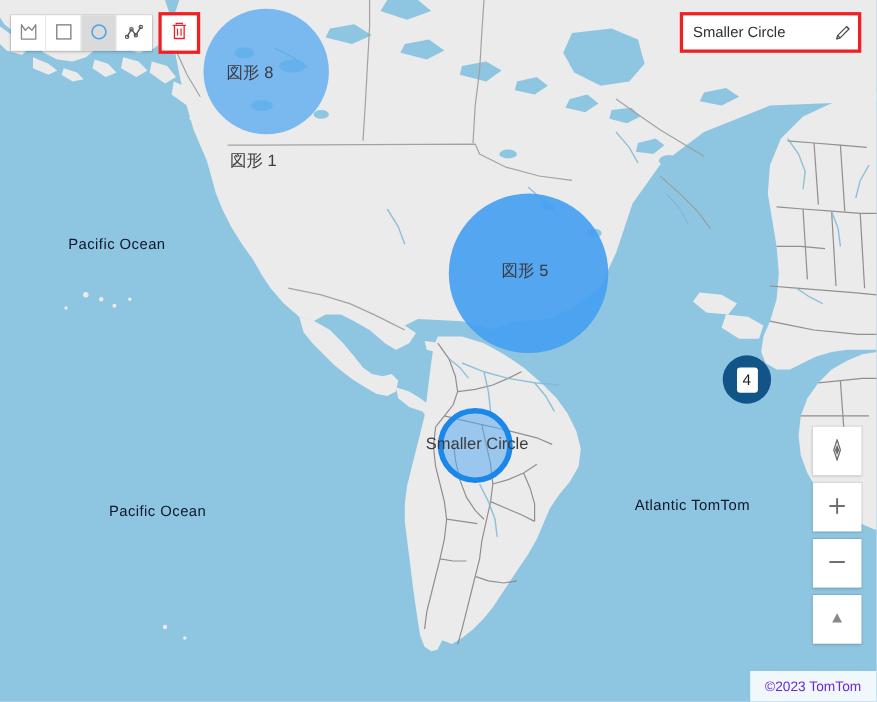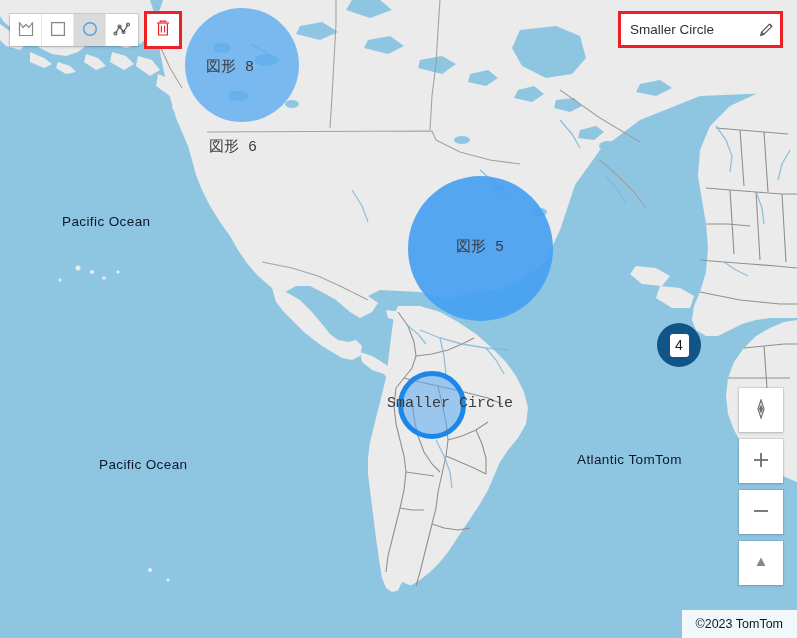--- a/index.html
+++ b/index.html
@@ -120,21 +120,21 @@
   }
   .map-circle.selected {
     border: 5px solid #1b87e8;
   }
   .shape-label {
     position: absolute;
     z-index: 20;
     font-size: 15px;
     color: #3b3b40;
     white-space: nowrap;
-    font-family: Liberation Mono, monospace;
+    font-family: Liberation Sans, sans-serif;
     pointer-events: none;
   }
 
   
   #cluster-marker {
     position: absolute;
     left: 657px;
     top: 323px;
     width: 44px;
     height: 44px;
@@ -194,21 +194,21 @@
     padding: 0;
     box-sizing: border-box;
   }
 
   
   #attribution {
     position: absolute;
     right: 0px;
     bottom: 0px;
     background: rgba(255,255,255,0.88);
-    color: #0f172a;
+    color: #6d28d9;
     font-size: 12.5px;
     padding: 7px 14px 7px 14px;
     z-index: 36;
     font-family: "Liberation Sans", sans-serif;
   }
 </style>
 </head>
 <body>
 
 <div id="app">
@@ -394,21 +394,21 @@
         <circle cx="60" cy="280" r="1.5"></circle>
         <circle cx="150" cy="570" r="2"></circle>
         <circle cx="168" cy="580" r="1.6"></circle>
       </g>
     </g>
   </svg>
 
   <div class="map-circle" style="left:185px; top:8px; width:114px; height:114px; background:rgba(90,170,240,0.78);"></div>
   <div class="shape-label" style="left:206px; top:57px;">図形 8</div>
 
-  <div class="shape-label" style="left:209px; top:137px;">図形 6</div>
+  <div class="shape-label" style="left:209px; top:137px;">図形 1</div>
 
   <div class="map-circle" style="left:408px; top:176px; width:145px; height:145px; background:rgba(70,160,240,0.92);"></div>
   <div class="shape-label" style="left:456px; top:237px;">図形 5</div>
 
   <div class="map-circle selected" style="left:398px; top:371px; width:68px; height:68px; background:rgba(90,170,240,0.55);"></div>
   <div class="shape-label" style="left:387px; top:395px;">Smaller Circle</div>
 
   <div id="cluster-marker">
     <span id="cluster-count">4</span>
   </div>

